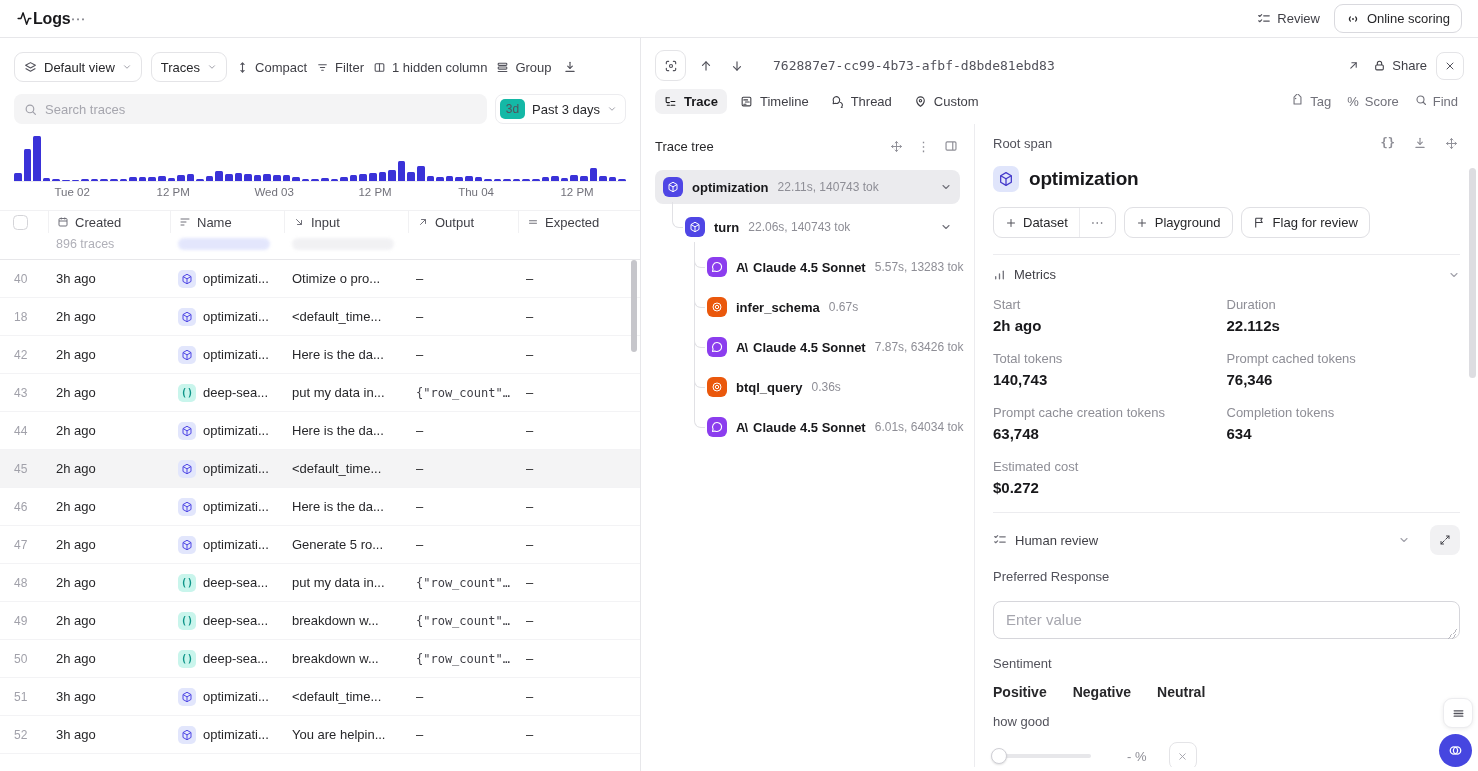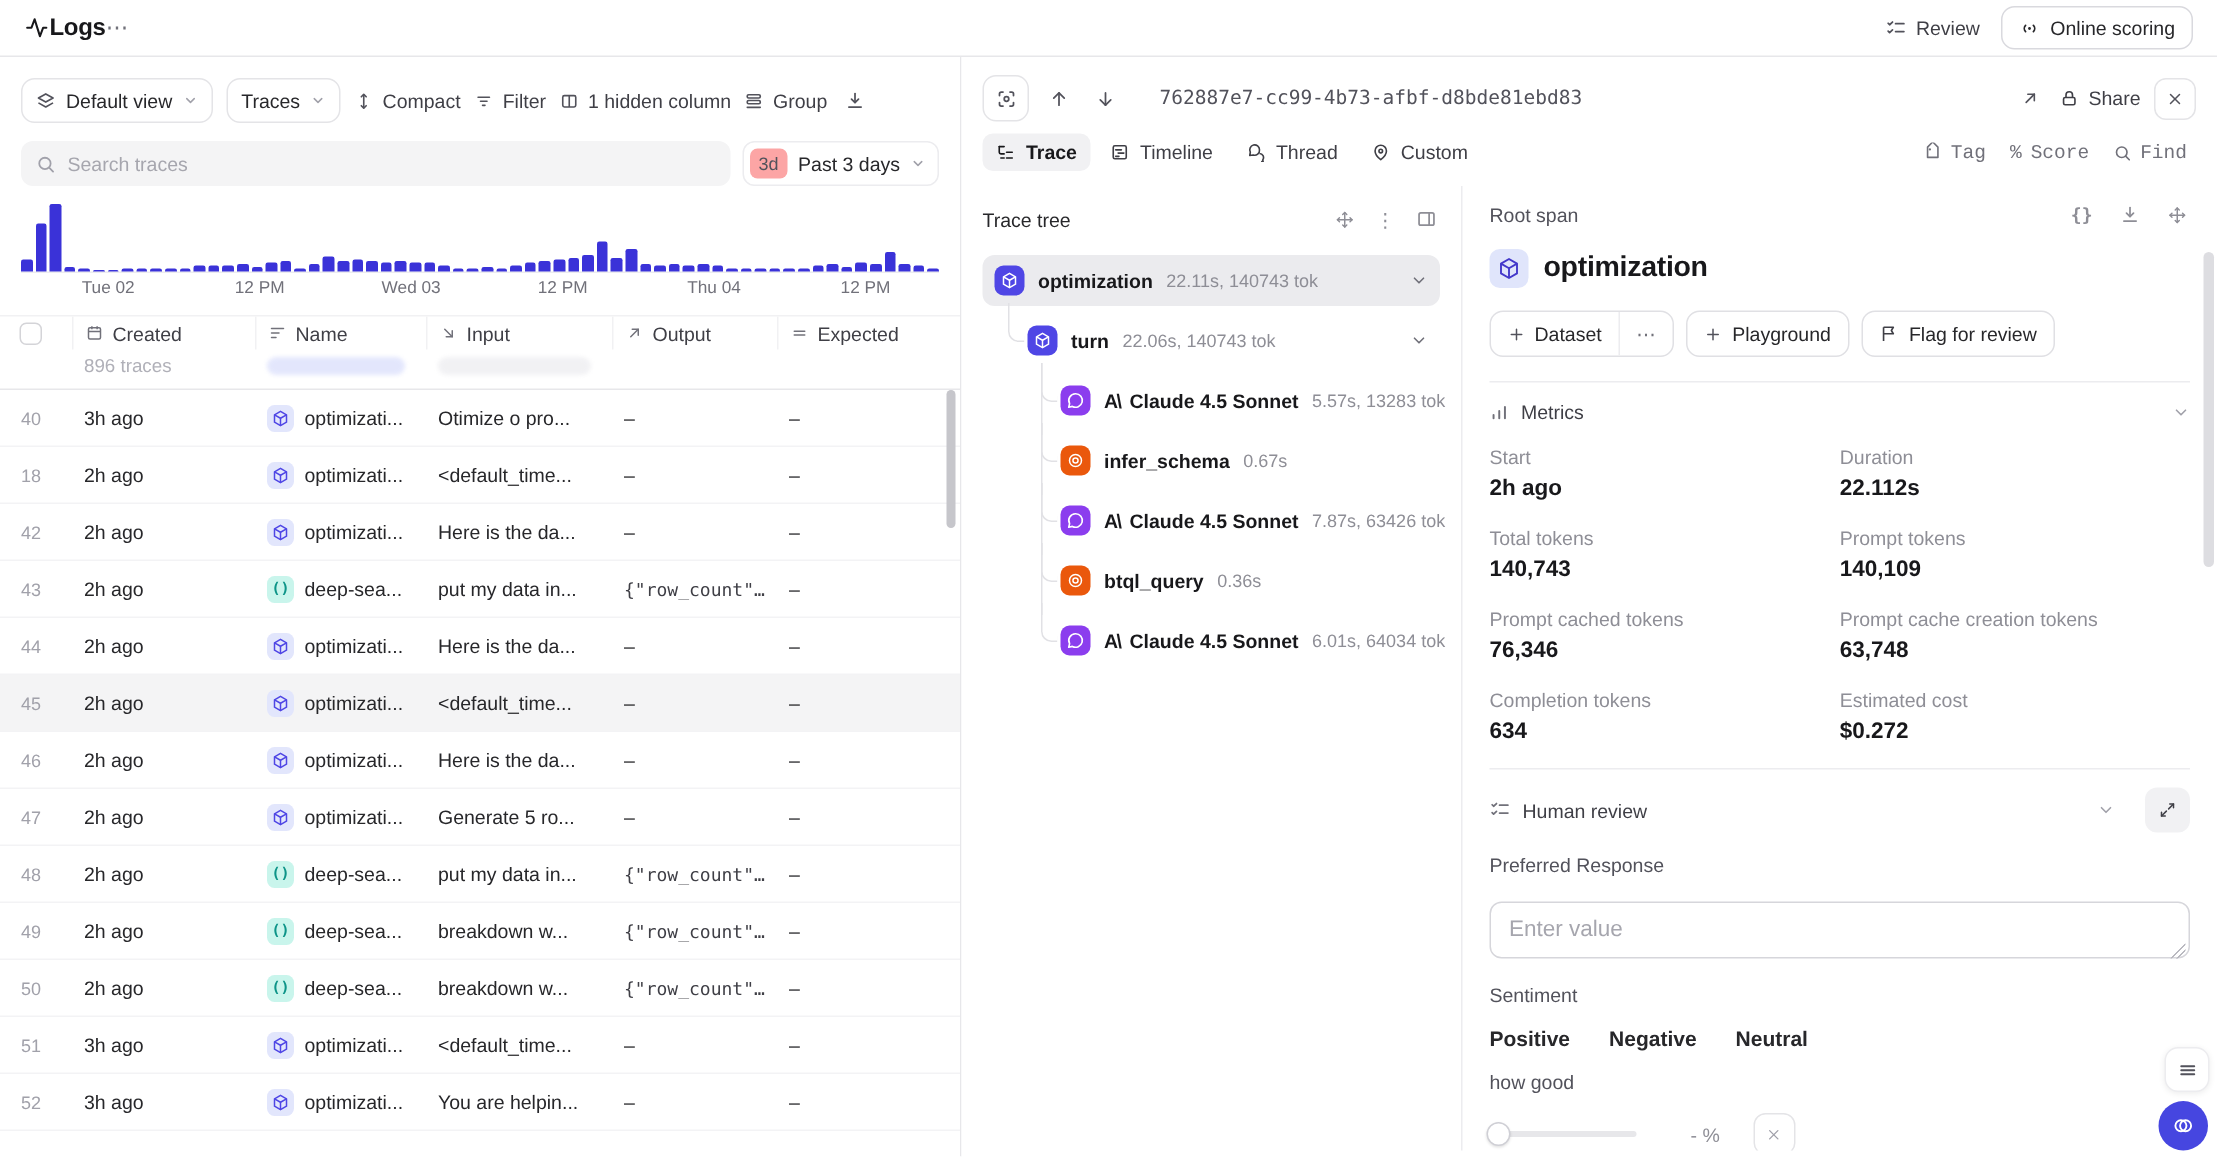--- a/index.html
+++ b/index.html
@@ -22,21 +22,21 @@
   .left-panel { width:641px; border-right:1px solid #e7e7ea; position:relative; background:#fff; }
   .lp-toolbar { display:flex; align-items:center; gap:9px; padding:14px 14px 10px; }
   .drop-pill { display:flex; align-items:center; gap:7px; border:1px solid #e4e4e7; border-radius:9px; height:30px; padding:0 9px; background:#fff; font-size:13px; color:#27272a; cursor:pointer; font-family:inherit; }
   .drop-pill .chev { color:#a1a1aa; }
   .icon-btn { border:none; background:none; color:#52525b; cursor:pointer; padding:2px; }
   .lp-search-row { display:flex; align-items:center; gap:8px; padding:2px 14px 0; }
   .search-box { flex:1; display:flex; align-items:center; gap:8px; background:#f4f4f5; border-radius:8px; height:30px; padding:0 10px; color:#a1a1aa; }
   .search-box input { flex:1; border:none; background:transparent; outline:none; font-size:13px; font-family:inherit; color:#27272a; }
   .search-box input::placeholder { color:#a6a6ae; }
   .range-ctl { display:flex; align-items:center; gap:7px; border:1px solid #ececef; border-radius:8px; height:30px; padding:0 8px 0 4px; background:#fff; cursor:pointer; font-family:inherit; font-size:13px; color:#27272a; }
-  .range-badge { background:#fca5a5; color:#52525b; border-radius:5px; padding:3px 6px; font-size:12px; }
+  .range-badge { background:#14b8a6; color:#52525b; border-radius:5px; padding:3px 6px; font-size:12px; }
 
   .hist { margin:12px 14px 4px; position:relative; height:66px; }
   .hist-bars { display:flex; align-items:flex-end; gap:2px; height:46px; border-bottom:1px solid #ececef; }
   .hbar { flex:1; background:#3a32d8; border-radius:1.5px 1.5px 0 0; min-height:1px; }
   .hist-ticks { position:relative; height:18px; }
   .htick { position:absolute; top:4px; transform:translateX(-50%); font-size:11.5px; color:#71717a; white-space:nowrap; }
 
   
   .trace-table { margin-top:8px; font-size:13px; }
   .tgrid { display:grid; grid-template-columns:48px 122px 114px 124px 110px 1fr; align-items:center; }
@@ -65,21 +65,21 @@
   .rp-header { display:flex; align-items:center; gap:9px; padding:12px 14px 8px; }
   .sq-btn { width:31px; height:31px; border:1px solid #e4e4e7; border-radius:9px; background:#fff; display:flex; align-items:center; justify-content:center; color:#52525b; cursor:pointer; }
   .sq-btn.sm { width:28px; height:28px; border-radius:8px; }
   .arrow-btn { border:none; background:none; color:#52525b; cursor:pointer; padding:4px; }
   .trace-id { font-family:"DejaVu Sans Mono", monospace; font-size:13px; color:#52525b; margin-left:16px; }
   .rp-header .spacer { flex:1; }
   .rp-tabs { display:flex; align-items:center; gap:4px; padding:0 14px 10px; }
   .tab { display:flex; align-items:center; gap:7px; padding:5px 9px; border-radius:7px; font-size:13px; color:#3f3f46; cursor:pointer; border:none; background:none; font-family:inherit; }
   .tab.active { background:#f1f1f3; color:#18181b; font-weight:600; }
   .rp-tabs .spacer { flex:1; }
-  .tab-action { display:flex; align-items:center; gap:6px; color:#71717a; font-size:13px; border:none; background:none; cursor:pointer; font-family:Liberation Mono, monospace; padding:4px 6px; }
+  .tab-action { display:flex; align-items:flex-start; gap:6px; color:#71717a; font-size:13px; border:none; background:none; cursor:pointer; font-family:Liberation Sans, sans-serif; padding:4px 6px; }
 
   .rp-content { display:flex; height:calc(100% - 90px); }
 
   
   .tree-col { width:334px; border-right:1px solid #ececef; padding:8px 14px; }
   .tree-head { display:flex; align-items:center; height:28px; color:#27272a; font-weight:500; }
   .tree-head .spacer { flex:1; }
   .tree-head .icon-btn { color:#8e8e96; margin-left:10px; }
   .tree-items { margin-top:10px; }
   .ti { position:relative; display:flex; align-items:center; gap:9px; height:34px; margin-bottom:6px; border-radius:8px; padding:0 8px; cursor:pointer; }
@@ -937,24 +937,20 @@
               </div>
               <div class="metric">
                 <div class="mlabel">Duration</div>
                 <div class="mvalue">22.112s</div>
               </div>
               <div class="metric">
                 <div class="mlabel">Total tokens</div>
                 <div class="mvalue">140,743</div>
               </div>
               <div class="metric">
-                <div class="mlabel">Prompt tokens</div>
-                <div class="mvalue">140,109</div>
-              </div>
-              <div class="metric">
                 <div class="mlabel">Prompt cached tokens</div>
                 <div class="mvalue">76,346</div>
               </div>
               <div class="metric">
                 <div class="mlabel">Prompt cache creation tokens</div>
                 <div class="mvalue">63,748</div>
               </div>
               <div class="metric">
                 <div class="mlabel">Completion tokens</div>
                 <div class="mvalue">634</div>

